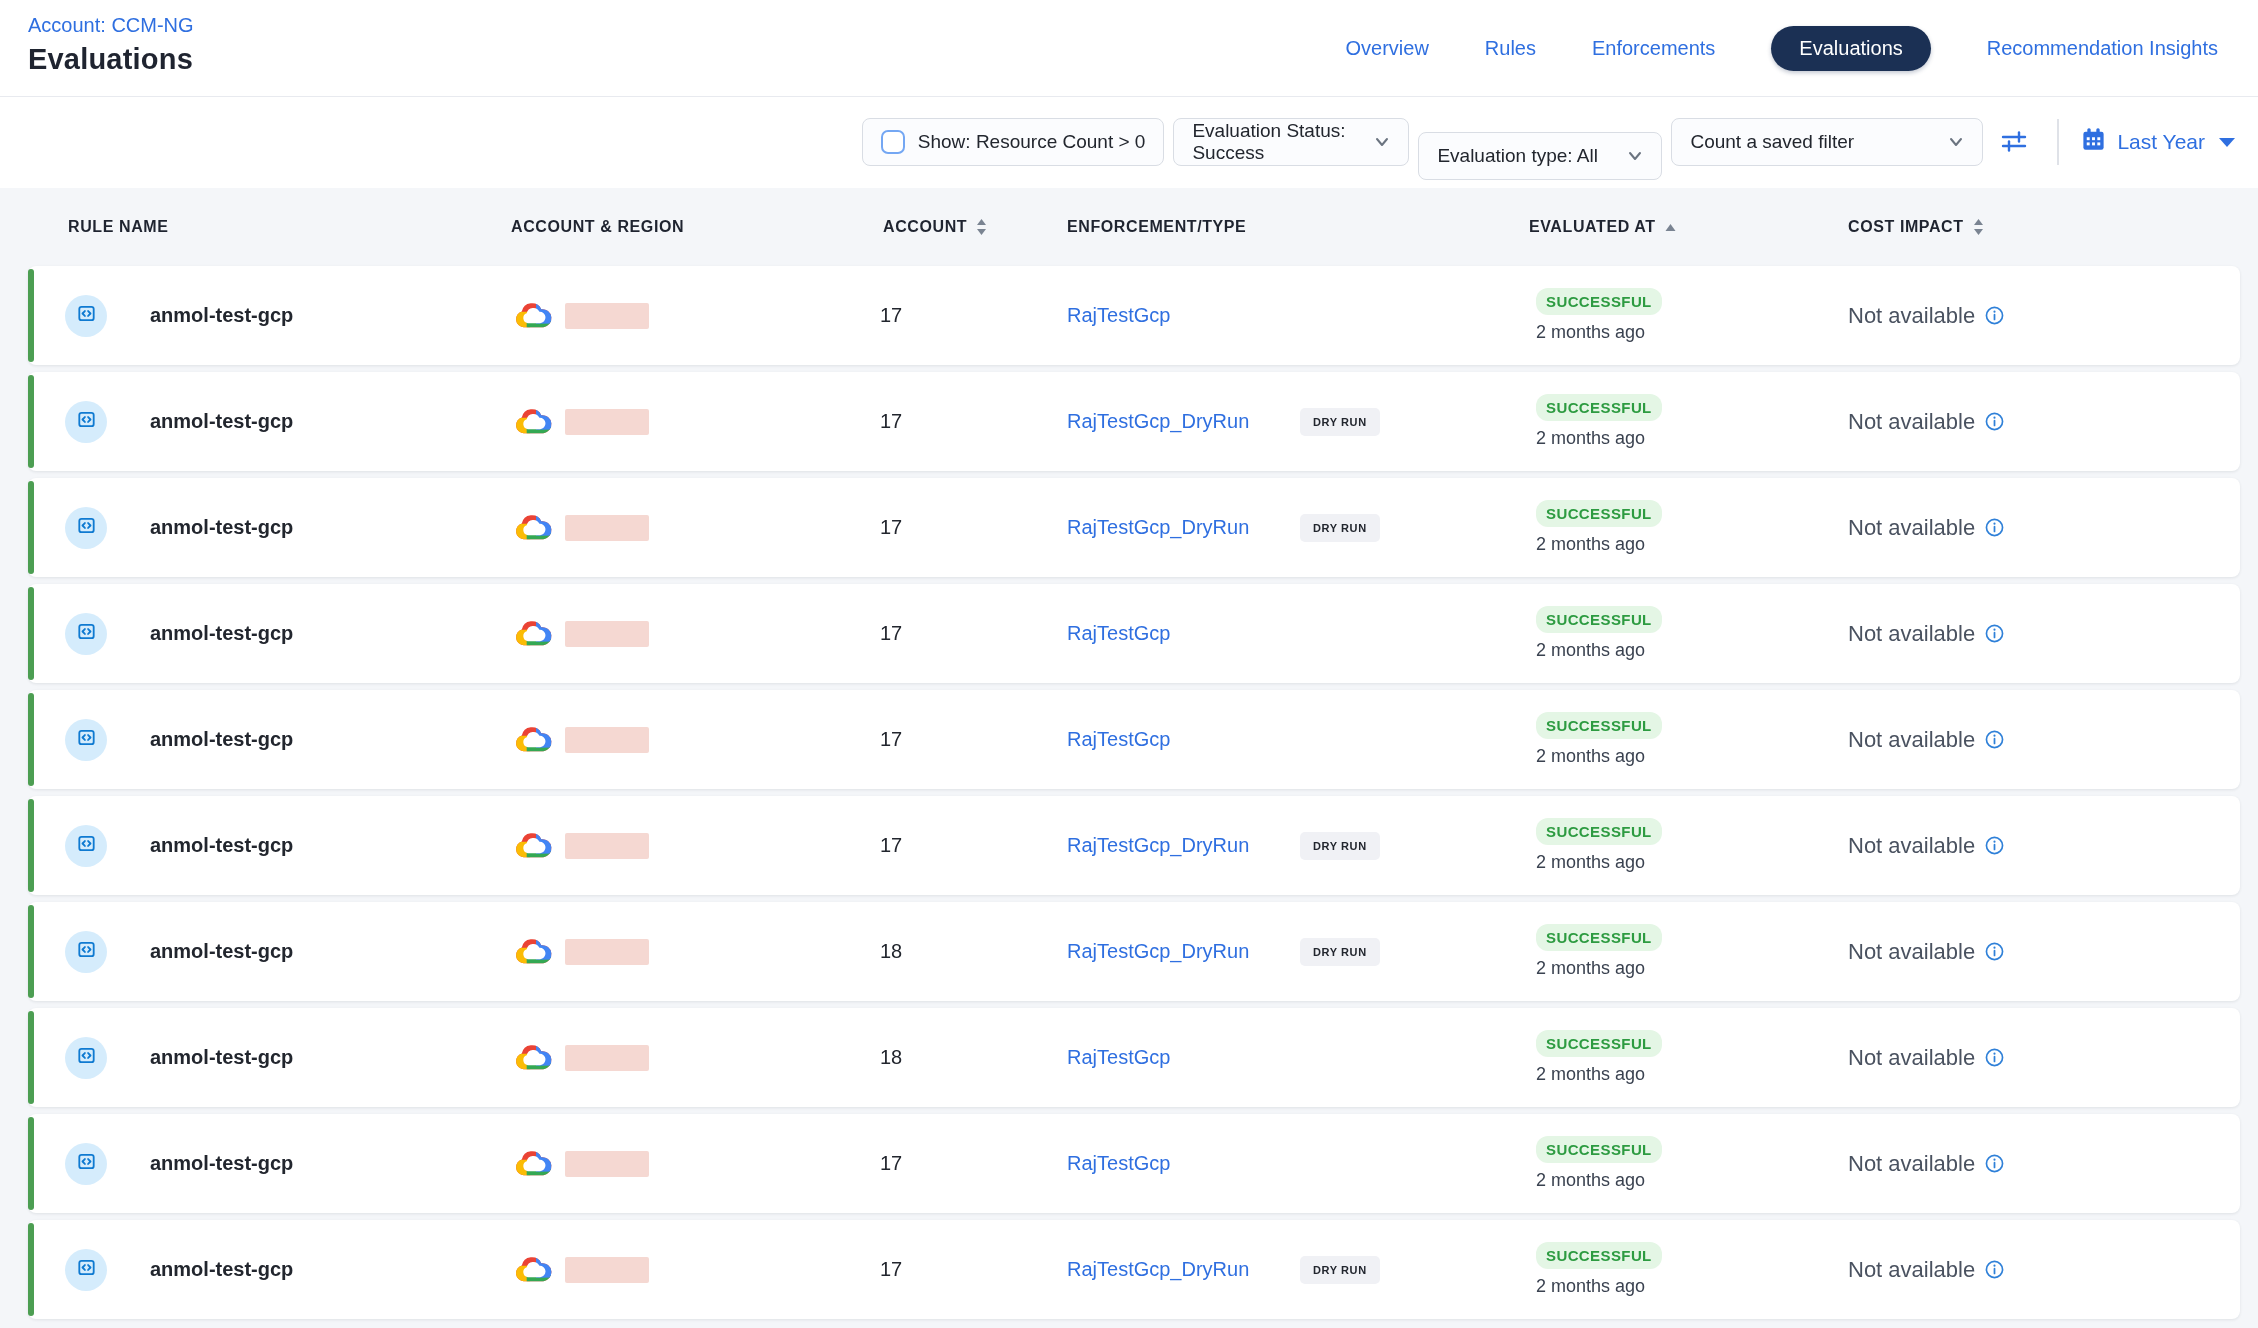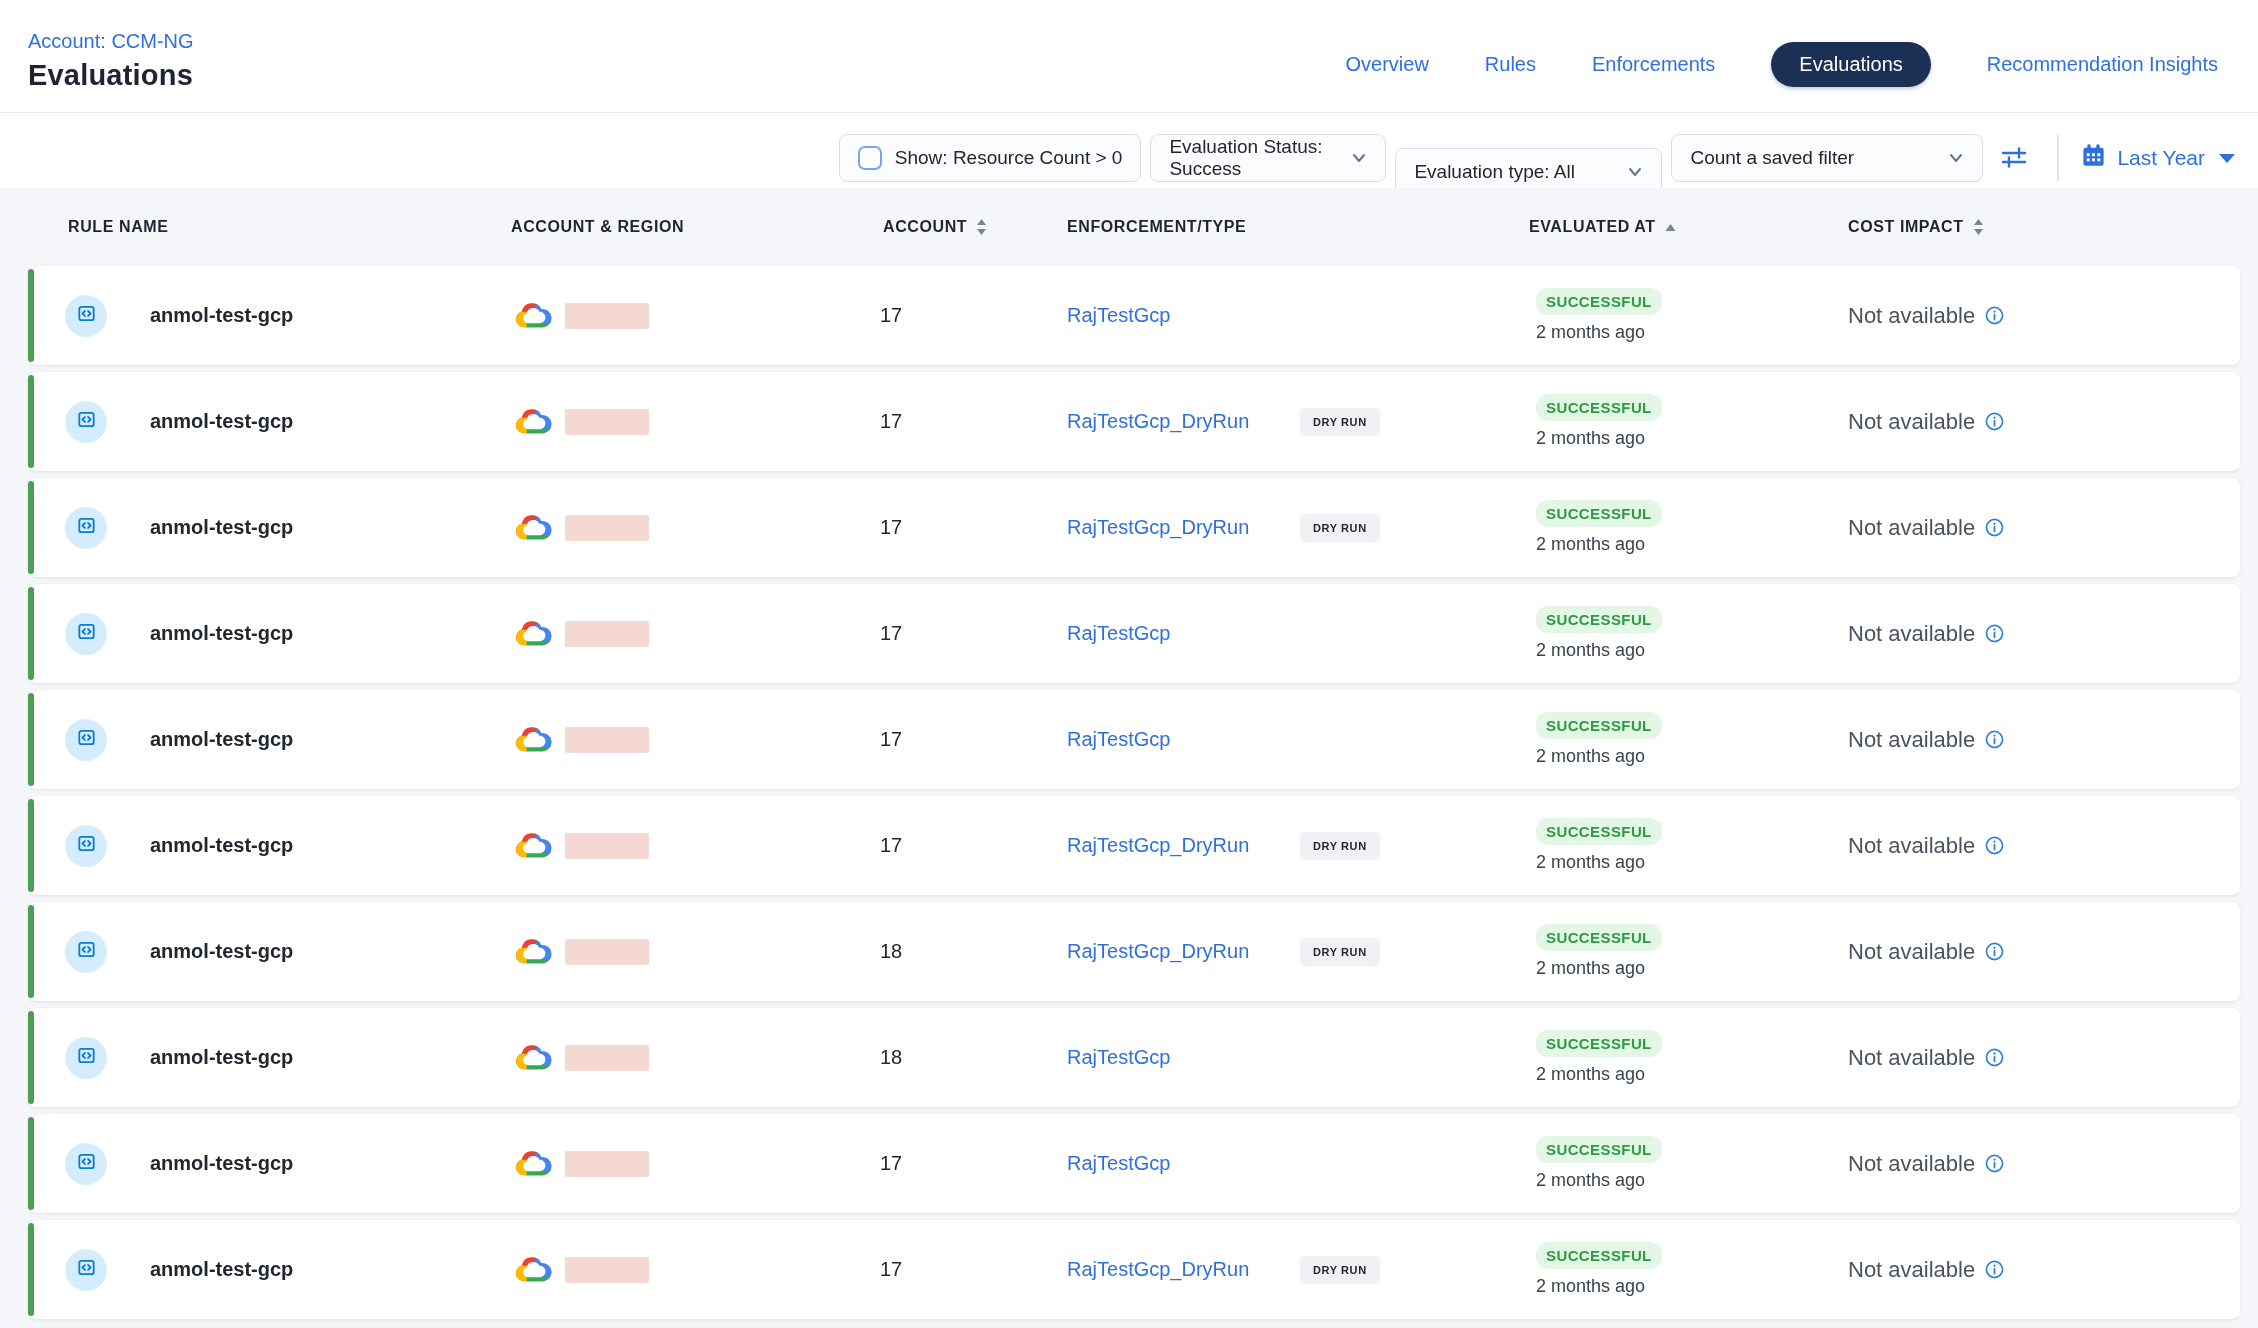--- a/index.html
+++ b/index.html
@@ -1,40 +1,40 @@
 <!DOCTYPE html>
 <html><head>
 <meta charset="utf-8">
 <style>
   * { margin:0; padding:0; box-sizing:border-box; }
   html,body { width:2258px; height:1328px; overflow:hidden; background:#fff;
               font-family:"Liberation Sans","DejaVu Sans",sans-serif; color:#22262E; }
 
   
   .page-header { height:97px; display:flex; justify-content:space-between;
-                 border-bottom:1px solid #E8EAEF; background:#fff;margin-top:16px; }
+                 border-bottom:1px solid #E8EAEF; background:#fff; }
   .header-left { padding:14px 0 0 28px; }
   .breadcrumb { color:#2F6FE0; font-size:20px; text-decoration:none; display:inline-block; cursor:pointer; }
   .page-title { font-size:29px; font-weight:700; color:#1F2430; margin-top:6px; letter-spacing:.2px; }
   .top-nav { display:flex; align-items:center; gap:56px; padding-right:40px; }
   .nav-link { color:#2F6FE0; font-size:20px; font-weight:500; cursor:pointer; white-space:nowrap; }
   .nav-pill { background:#1B3054; color:#fff; font-size:20px; font-weight:500;
               padding:11px 28px; border-radius:24px; cursor:pointer; white-space:nowrap;
               box-shadow:0 2px 4px rgba(20,40,80,.25); }
 
   
   .filter-bar { height:90px; background:#fff; display:flex; align-items:center;
                 justify-content:flex-end; padding-right:23px; gap:9px; }
   .filter-box { height:48px; border:1px solid #D9DDE4; border-radius:8px; background:#FBFCFE;
                 display:flex; align-items:center; padding:0 18px; font-size:19px; color:#22262E;
                 cursor:pointer; }
   .check-group { gap:13px; }
   .checkbox { width:24px; height:24px; border:2px solid #74A7F3; border-radius:7px; background:#fff; }
   .dd { justify-content:space-between; }
-  .dd-status { width:236px; } .dd-type { width:267px;margin-top:28px; } .dd-saved { width:312px; }
+  .dd-status { width:236px; } .dd-type { width:244px;margin-top:28px; } .dd-saved { width:312px; }
   .chev { margin-left:20px; flex:0 0 auto; }
   .icon-btn { background:none; border:none; cursor:pointer; display:flex; align-items:center; padding:0 6px; }
   .vdivider { width:2px; height:46px; background:#DFE2E8; margin:0 12px; }
   .date-btn { display:flex; align-items:center; gap:10px; background:none; border:none; cursor:pointer;
               color:#2F6FE0; font-size:21px; font-weight:500; font-family:inherit; }
   .caret-down { width:0; height:0; border-left:8px solid transparent; border-right:8px solid transparent;
                 border-top:9px solid #2F6FE0; margin-left:4px; }
 
   
   .table-area { position:absolute; left:0; right:0; top:188px; bottom:0; background:#F4F6F9; }

